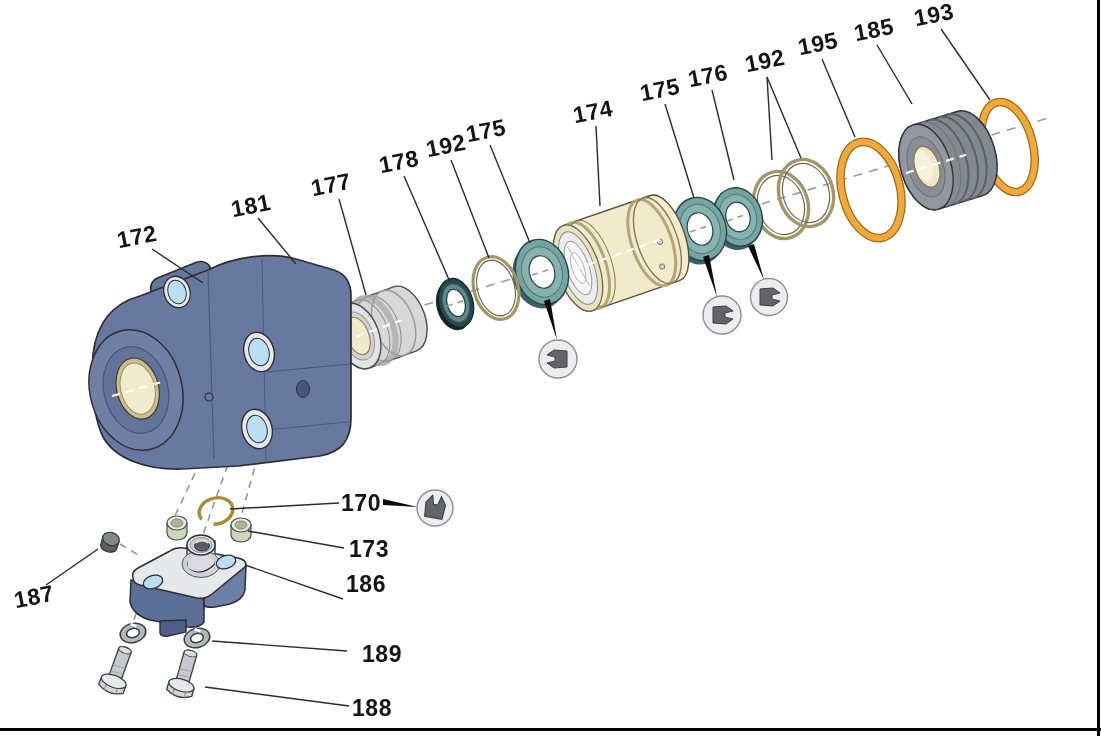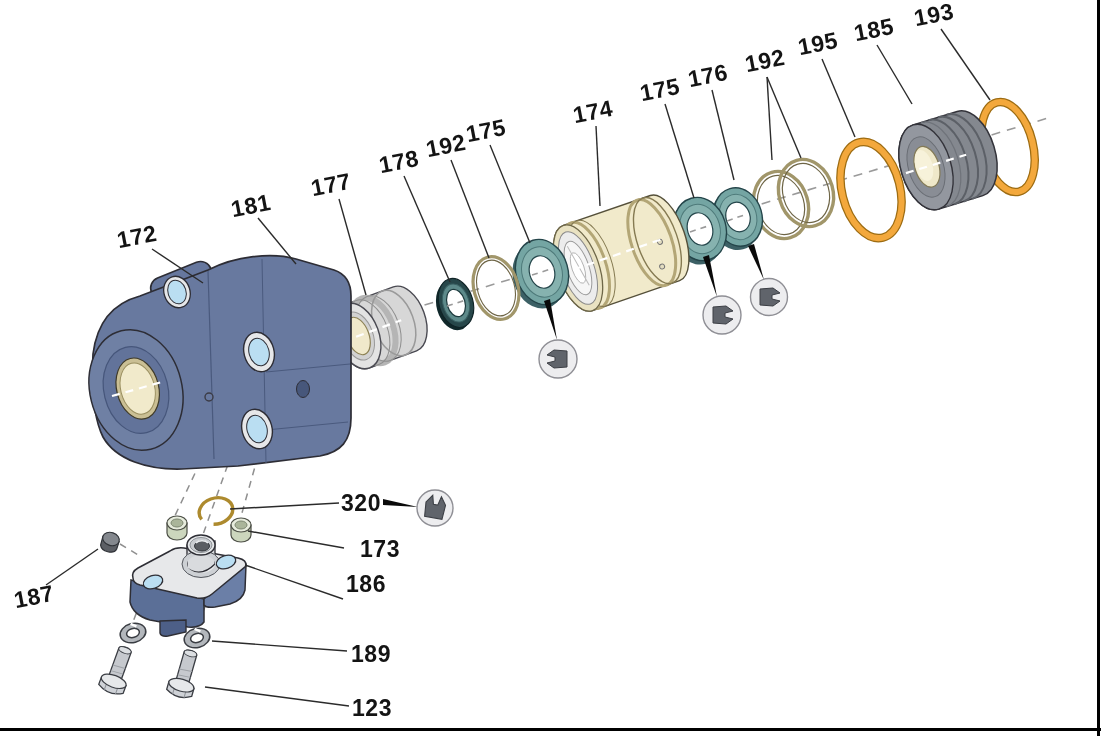--- a/index.html
+++ b/index.html
@@ -302,22 +302,22 @@
   <div class="plabel" style="left:399px;top:162px;--r:-11deg">178</div>
   <div class="plabel" style="left:446px;top:146px;--r:-11deg">192</div>
   <div class="plabel" style="left:486px;top:131px;--r:-11deg">175</div>
   <div class="plabel" style="left:593px;top:112px;--r:-11deg">174</div>
   <div class="plabel" style="left:660px;top:90px;--r:-11deg">175</div>
   <div class="plabel" style="left:708px;top:76px;--r:-11deg">176</div>
   <div class="plabel" style="left:765px;top:61px;--r:-11deg">192</div>
   <div class="plabel" style="left:818px;top:44px;--r:-11deg">195</div>
   <div class="plabel" style="left:874px;top:30px;--r:-11deg">185</div>
   <div class="plabel" style="left:934px;top:15px;--r:-11deg">193</div>
-  <div class="plabel" style="left:361px;top:503px">320</div>
-  <div class="plabel" style="left:380px;top:549px">173</div>
+  <div class="plabel" style="left:361px;top:503px">170</div>
+  <div class="plabel" style="left:369px;top:549px">173</div>
   <div class="plabel" style="left:366px;top:584px">186</div>
   <div class="plabel" style="left:34px;top:597px;--r:-11deg">187</div>
-  <div class="plabel" style="left:371px;top:654px">189</div>
-  <div class="plabel" style="left:372px;top:708px">123</div>
+  <div class="plabel" style="left:382px;top:654px">189</div>
+  <div class="plabel" style="left:372px;top:708px">188</div>
 
   <div class="frame-right"></div>
   <div class="frame-bottom"></div>
 </div>
 
 </body></html>

